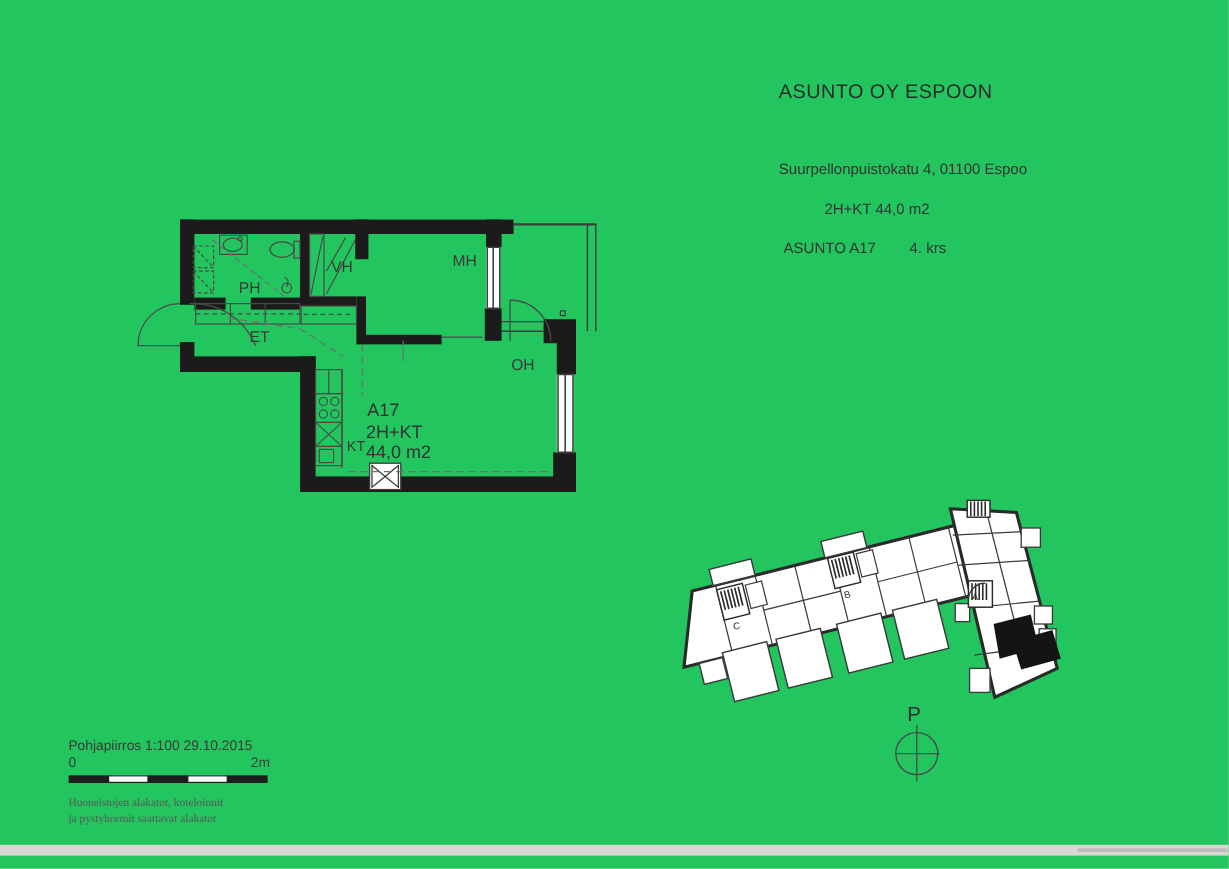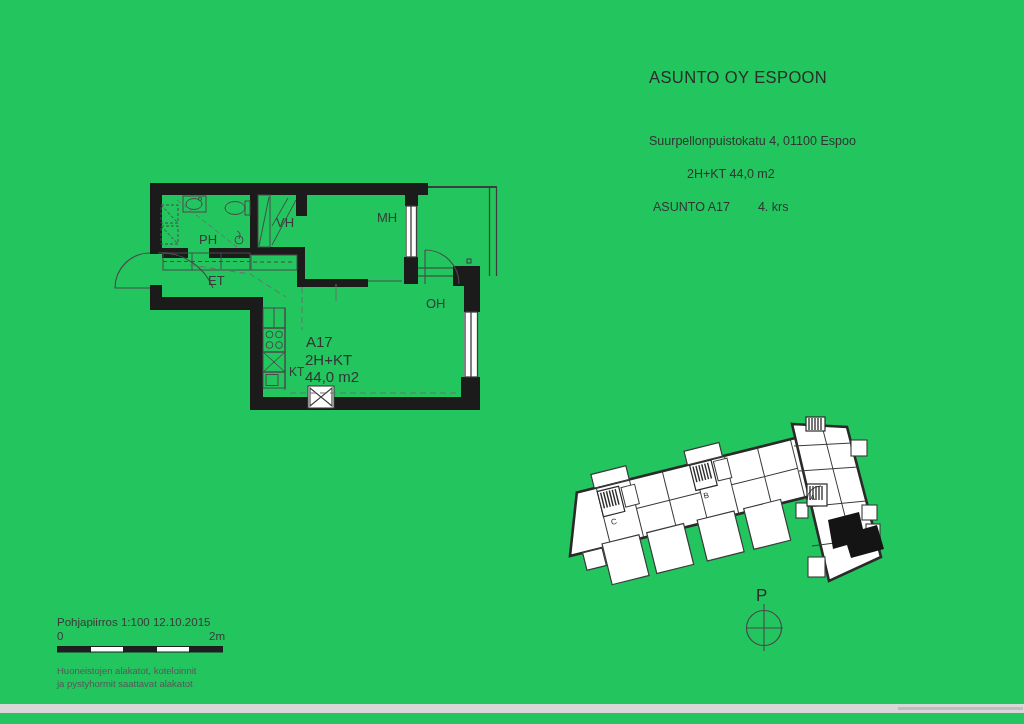--- a/index.html
+++ b/index.html
@@ -12,21 +12,21 @@
   }
   .abs{position:absolute;}
   
   .hdr-title{font-size:16.5px;line-height:22px;letter-spacing:.4px;color:#2b2b2b;}
   .hdr-line{font-size:12.5px;color:#333;}
   .hdr-apartment{font-size:12.5px;color:#333;}
   .hdr-apartment .gap{display:inline-block;width:28px;}
   
   .ft-title{font-size:11.5px;color:#3a3a3a;}
   .ft-scale-row{width:168px;display:flex;justify-content:space-between;font-size:11.5px;color:#3a3a3a;}
-  .ft-note{font-size:9.5px;line-height:13px;color:#585858;}
+  .ft-note{font-size:9.5px;line-height:13px;color:#585858;font-family:Liberation Serif, serif;}
   .band{background:#d8d8d8;}
   .band-dark{background:#bdbdbd;}
   svg text{font-family:"Liberation Sans","DejaVu Sans",sans-serif;}
 </style>
 </head>
 <body>
 
 <div class="page">
 
   <div class="abs" style="left:649px;top:66px;">
@@ -288,21 +288,21 @@
     </g>
 
     <g>
       <text x="756" y="601" font-size="17" fill="#2e2e2e">P</text>
       <circle cx="764" cy="628" r="17.5" fill="none" stroke="#4a4a4a" stroke-width="1.2"></circle>
       <line x1="764" y1="604" x2="764" y2="651" stroke="#4a4a4a" stroke-width="1.1"></line>
       <line x1="746" y1="628" x2="783" y2="628" stroke="#4a4a4a" stroke-width="1.1"></line>
     </g>
   </svg>
 
-  <div class="abs ft-title" style="left:57px;top:616px;">Pohjapiirros 1:100 12.10.2015</div>
+  <div class="abs ft-title" style="left:57px;top:616px;">Pohjapiirros 1:100 29.10.2015</div>
 
   <div class="abs ft-scale-row" style="left:57px;top:630px;">
     <span>0</span>
     <span>2m</span>
   </div>
 
   <svg class="abs" style="left:57px;top:646px;" width="168" height="7" viewBox="0 0 168 7">
     <rect x="0.5" y="0.5" width="33" height="5.5" fill="#1e1e1e" stroke="#1e1e1e"></rect>
     <rect x="33.5" y="0.5" width="33" height="5.5" fill="#ffffff" stroke="#1e1e1e"></rect>
     <rect x="66.5" y="0.5" width="33" height="5.5" fill="#1e1e1e" stroke="#1e1e1e"></rect>

